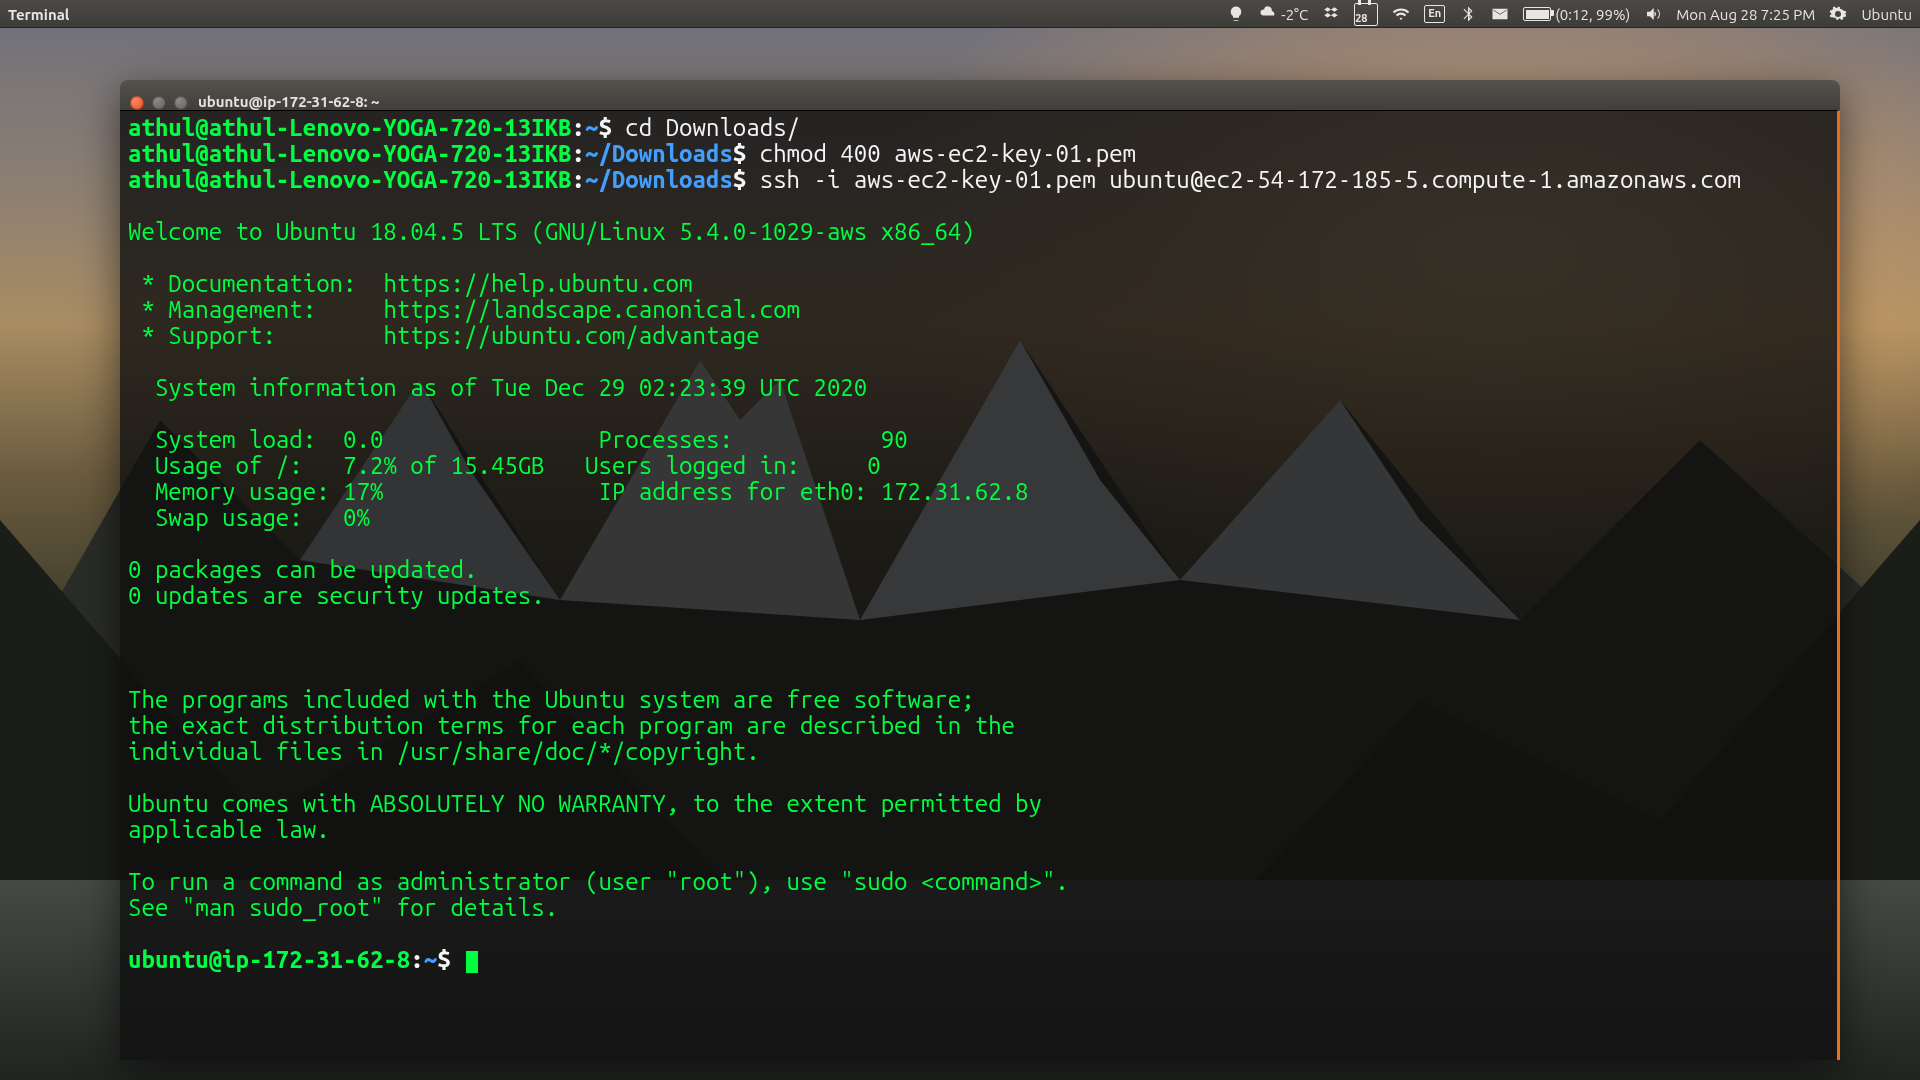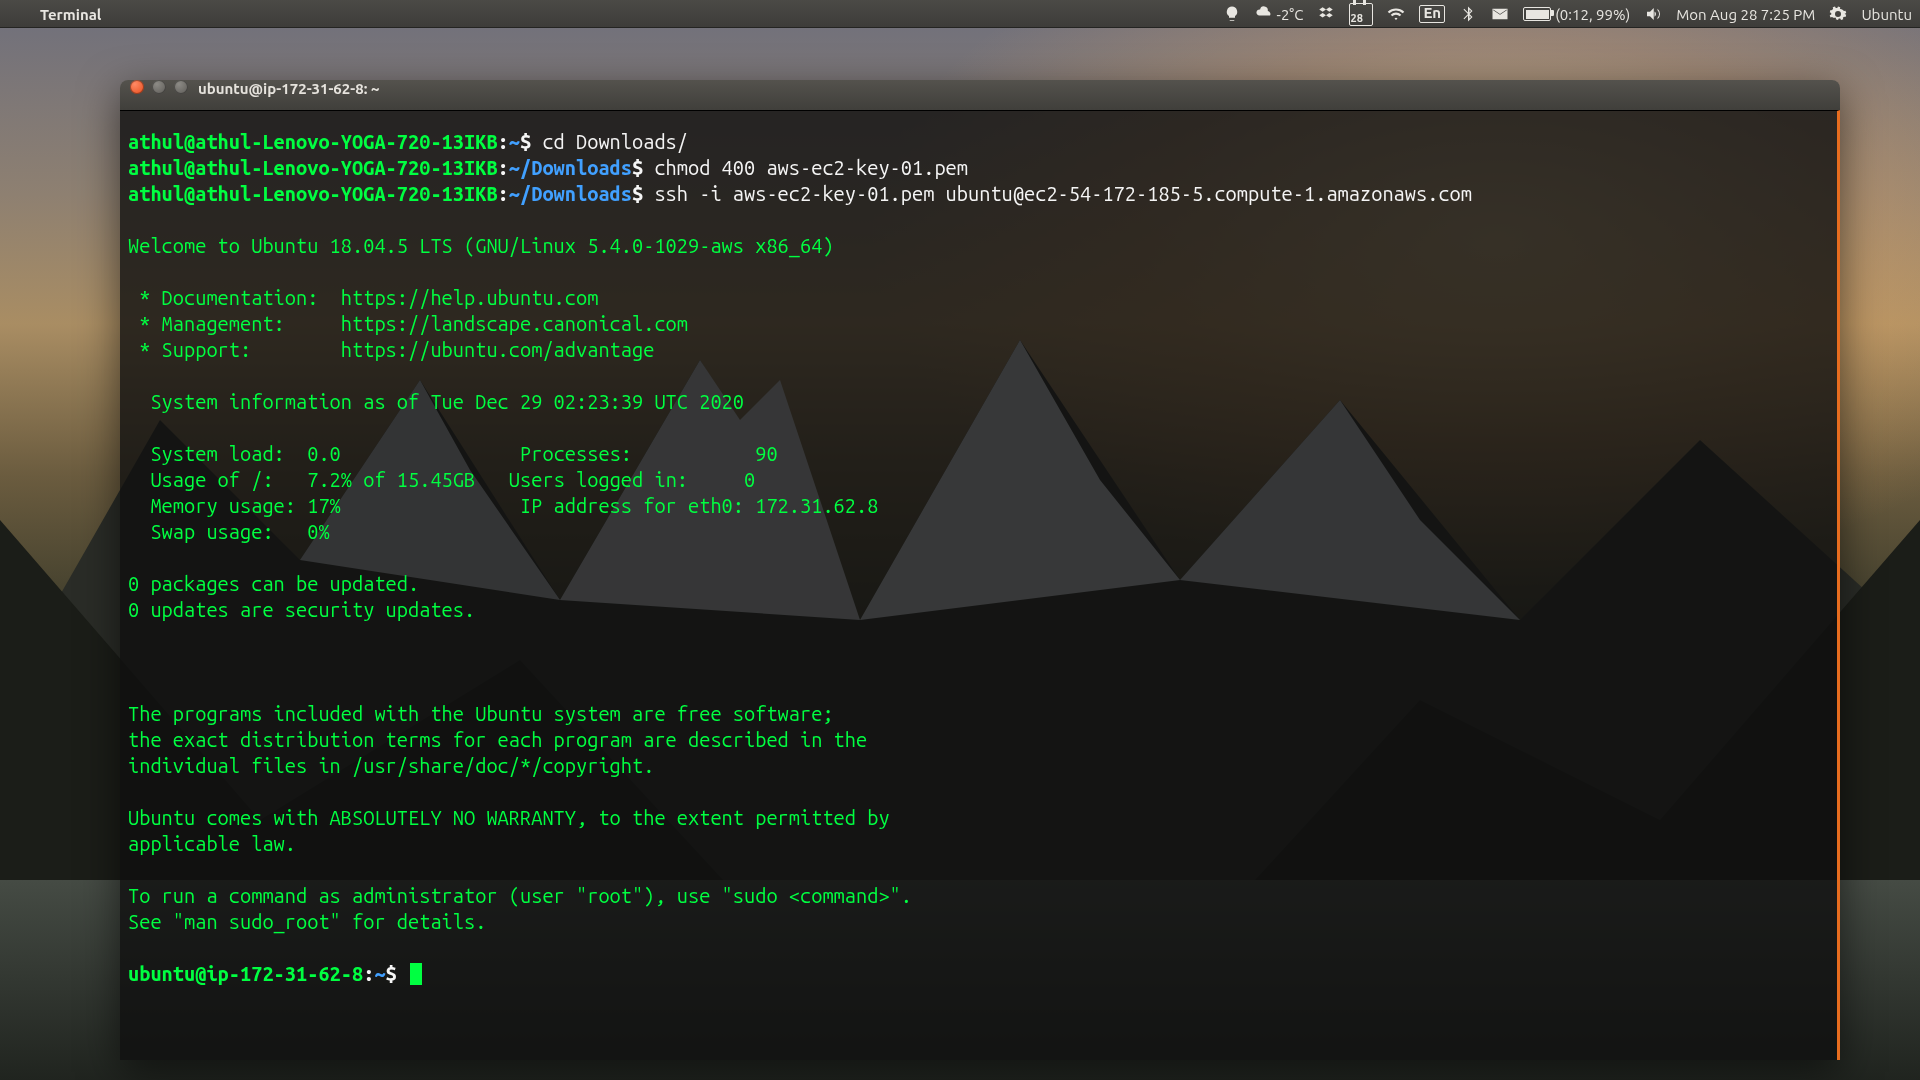--- a/index.html
+++ b/index.html
@@ -19,57 +19,57 @@
   #desktop-file .doc::before{content:"";position:absolute;left:8px;right:8px;top:10px;height:4px;background:#bbb;box-shadow:0 8px #bbb,0 16px #bbb,0 24px #bbb,0 32px #bbb;}
   
   #menubar{
     position:absolute;top:0;left:0;right:0;height:28px;
     background:linear-gradient(#4b4a46,#3d3c39);
     color:#e8e6e1;font-size:15px;
     display:flex;align-items:center;padding:0 8px;
     box-shadow:inset 0 -1px rgba(0,0,0,.4);
     z-index:10;
   }
-  #menubar .left{display:flex;align-items:center;gap:10px;margin-left:32px;}
+  #menubar .left{display:flex;align-items:center;gap:10px;}
   #menubar .spacer{flex:1;}
   #menubar .right{display:flex;align-items:center;gap:14px;}
   #menubar .ico{display:inline-flex;align-items:center;justify-content:center;width:18px;height:18px;}
   #menubar .ico svg{width:18px;height:18px;fill:#e8e6e1;}
   #menubar .txt{white-space:nowrap;}
   .cal{width:22px;height:20px;border:1.5px solid #e8e6e1;border-radius:2px;display:flex;align-items:flex-end;justify-content:flex-start;font-size:11px;font-weight:bold;padding-bottom:1px;position:relative;}
   .cal::before{content:"";position:absolute;top:-4px;left:3px;width:3px;height:5px;background:#e8e6e1;box-shadow:10px 0 #e8e6e1;}
-  .kb{border:1.5px solid #e8e6e1;border-radius:2px;padding:0 3px;font-size:15px;font-weight:bold;line-height:14px;height:16px;display:inline-flex;}
+  .kb{border:1.5px solid #e8e6e1;border-radius:2px;padding:0 3px;font-size:11px;font-weight:bold;line-height:14px;height:16px;display:inline-flex;}
   .batt{display:inline-flex;align-items:center;gap:4px;}
   .batt-ico{width:26px;height:12px;border:1.5px solid #e8e6e1;border-radius:2px;position:relative;}
   .batt-ico::after{content:"";position:absolute;right:-4px;top:2px;width:3px;height:6px;background:#e8e6e1;border-radius:0 1px 1px 0;}
   .batt-ico i{position:absolute;inset:1.5px;background:#e8e6e1;}
   
   #term{
     position:absolute;top:80px;left:120px;width:1720px;height:980px;
     border-radius:8px 8px 0 0;overflow:hidden;
     box-shadow:0 12px 40px rgba(0,0,0,.55);
     font-family:"Ubuntu Mono","DejaVu Sans Mono",monospace;
     z-index:5;
   }
   #term-titlebar{
     height:30px;background:linear-gradient(#54524d,#403f3b);
-    display:flex;align-items:flex-start;gap:10px;padding:0 10px;
+    display:flex;align-items:flex-end;gap:10px;padding:0 10px;
     color:#e6e3dd;font-family:Ubuntu,sans-serif;font-size:15px;font-weight:bold;
   }
   .win-btns{display:flex;gap:8px;}
   .win-btn{width:14px;height:14px;border-radius:50%;box-shadow:inset 0 0 0 1px rgba(0,0,0,.35);}
   .wb-close{background:radial-gradient(circle at 35% 30%,#ff8a65,#e64a19);}
   .wb-min  {background:radial-gradient(circle at 35% 30%,#8d8b86,#5b5955);}
   .wb-max  {background:radial-gradient(circle at 35% 30%,#8d8b86,#5b5955);}
   #term-body{
     position:absolute;inset:30px 0 0 0;
     background:rgba(15,15,15,.80);
     color:#00ff41;
-    font-size:20px;line-height:26px;
-    padding:18px 8px;
+    font-size:24px;line-height:26px;
+    padding:4px 8px;
     white-space:pre;
     border-top:1px solid #000;
     border-right:3px solid #e86d1f;
   }
   .g{color:#00ff41;}        
   .w{color:#f5f5f5;}        
   .b{color:#41a0ff;}        
   .bold{font-weight:bold;}
   .cursor{display:inline-block;width:12px;height:22px;background:#00ff41;vertical-align:text-bottom;margin-left:2px;}
 </style>

